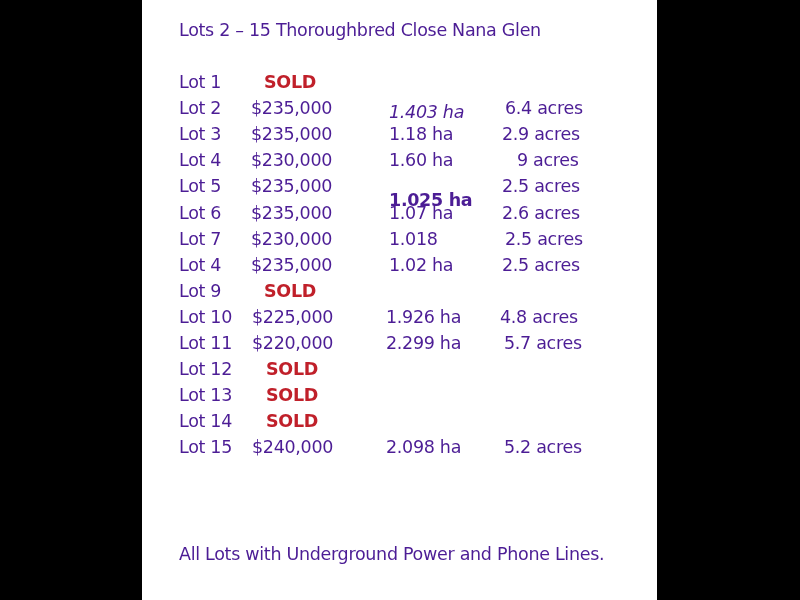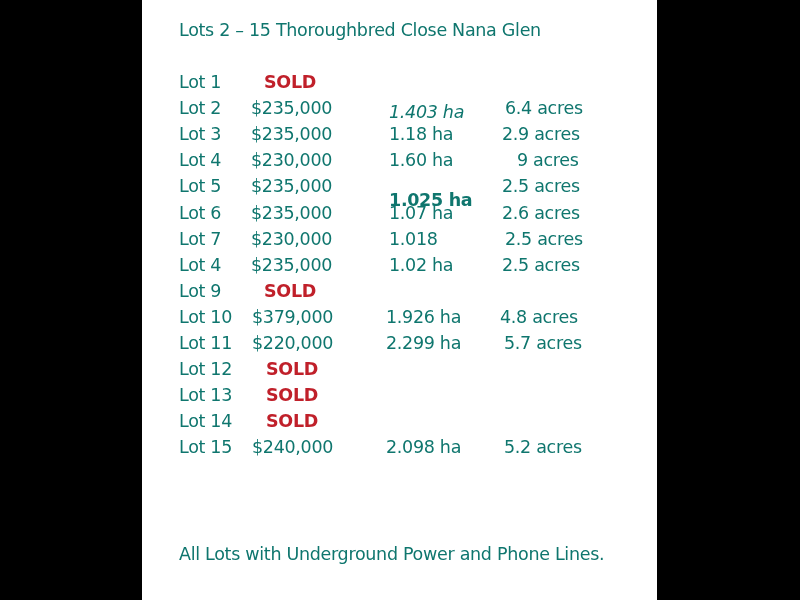--- a/index.html
+++ b/index.html
@@ -1,19 +1,19 @@
 <!DOCTYPE html>
 <html><head>
 <meta charset="utf-8">
 <style>
   html, body { margin:0; padding:0; }
   body { width:800px; height:600px; background:#000; position:relative; overflow:hidden;
          font-family:"DejaVu Sans", "Liberation Sans", sans-serif; }
   .page { position:absolute; left:142px; top:0; width:515px; height:600px; background:#fff; }
-  .t { position:absolute; font-size:17.5px; color:#0f766e; white-space:nowrap; line-height:20px; letter-spacing:-0.3px; }
+  .t { position:absolute; font-size:17.5px; color:#4c1d95; white-space:nowrap; line-height:20px; letter-spacing:-0.3px; }
   .sold { color:#c0202a; font-weight:bold; }
   .row { position:absolute; left:0; width:515px; height:20px; }
 </style>
 </head>
 <body>
 
 <div class="page">
   <div class="t" style="left:37px; top:20px;">Lots 2 – 15 Thoroughbred Close Nana Glen</div>
 
   <div id="rows">
@@ -62,21 +62,21 @@
         <span class="t" style="left: 109px; top: 0px;">$235,000</span>
         <span class="t" style="left: 247px; top: 0px;">1.02 ha</span>
         <span class="t" style="left: 360px; top: 0px;">2.5 acres</span>
       </div>
       <div class="row" style="top: 280.8px;">
         <span class="t" style="left: 37px; top: 0px;">Lot 9</span>
         <span class="t sold" style="left: 122px; top: 0px;">SOLD</span>
       </div>
       <div class="row" style="top: 306.9px;">
         <span class="t" style="left: 37px; top: 0px;">Lot 10</span>
-        <span class="t" style="left: 110px; top: 0px;">$379,000</span>
+        <span class="t" style="left: 110px; top: 0px;">$225,000</span>
         <span class="t" style="left: 244px; top: 0px;">1.926 ha</span>
         <span class="t" style="left: 358px; top: 0px;">4.8 acres</span>
       </div>
       <div class="row" style="top: 333px; text-align: right;">
         <span class="t" style="left: 37px; top: 0px;">Lot 11</span>
         <span class="t" style="left: 110px; top: 0px;">$220,000</span>
         <span class="t" style="left: 244px; top: 0px;">2.299 ha</span>
         <span class="t" style="left: 362px; top: 0px;">5.7 acres</span>
       </div>
       <div class="row" style="top: 359.1px;">

